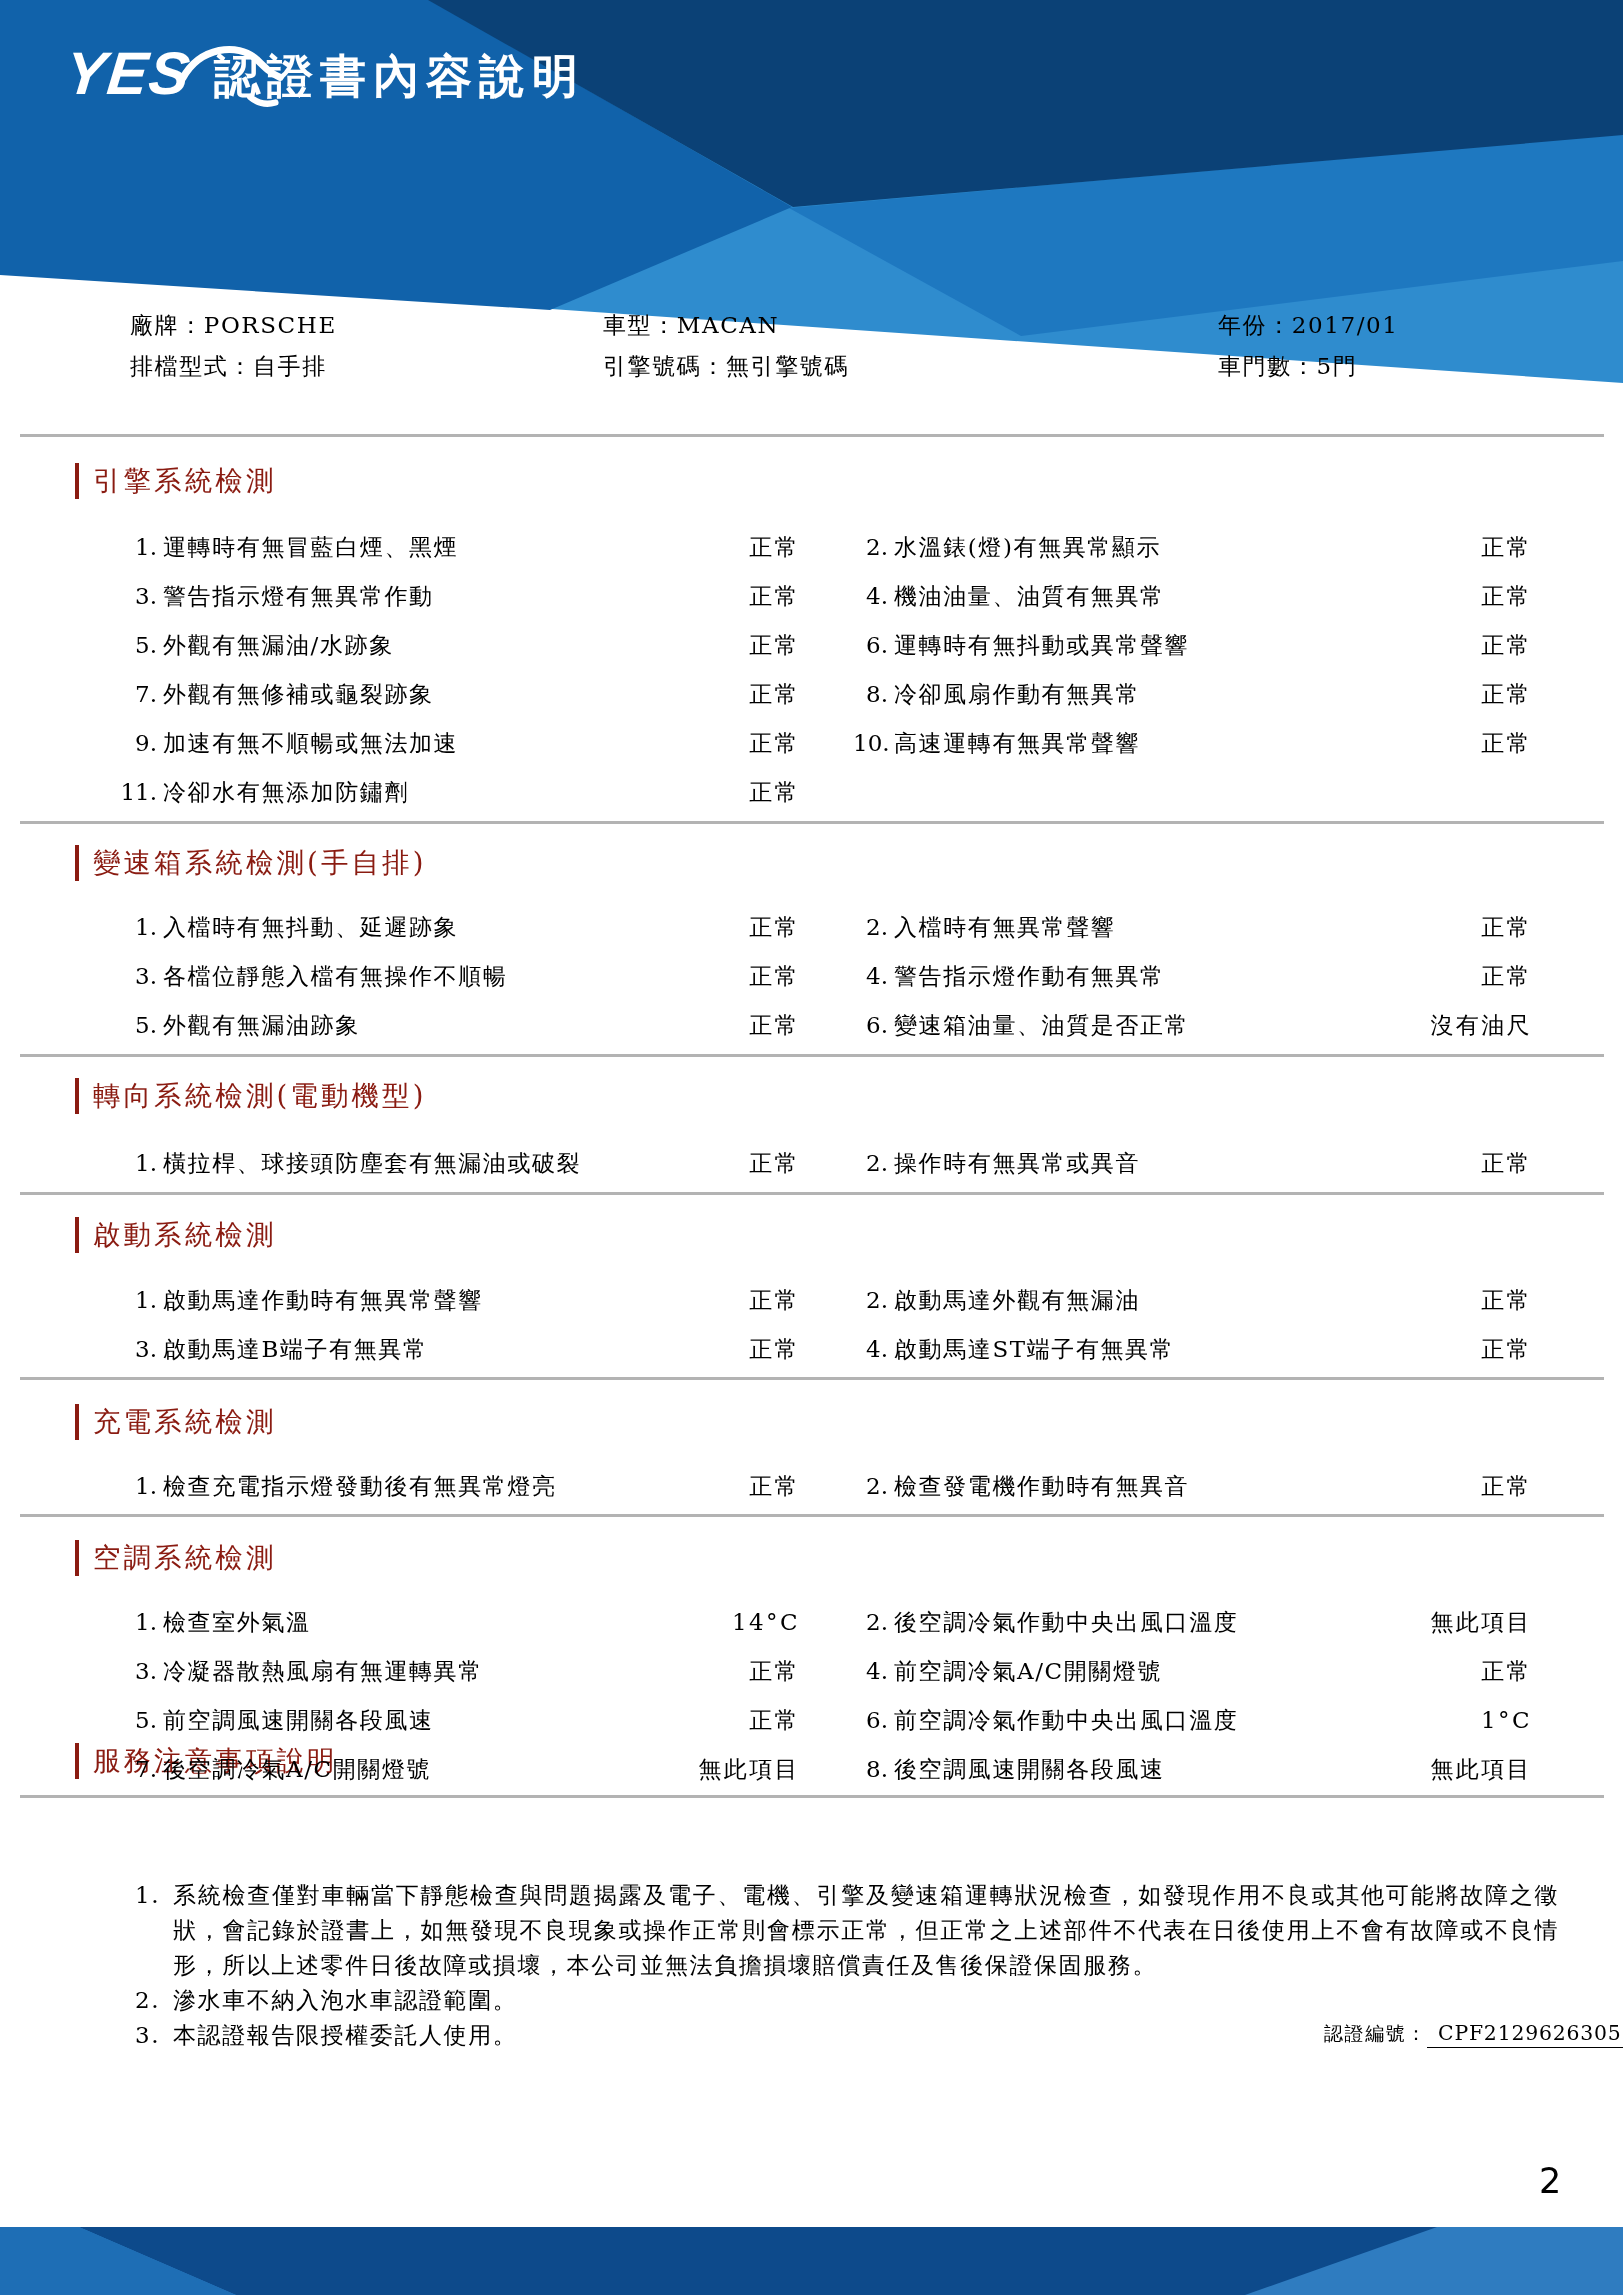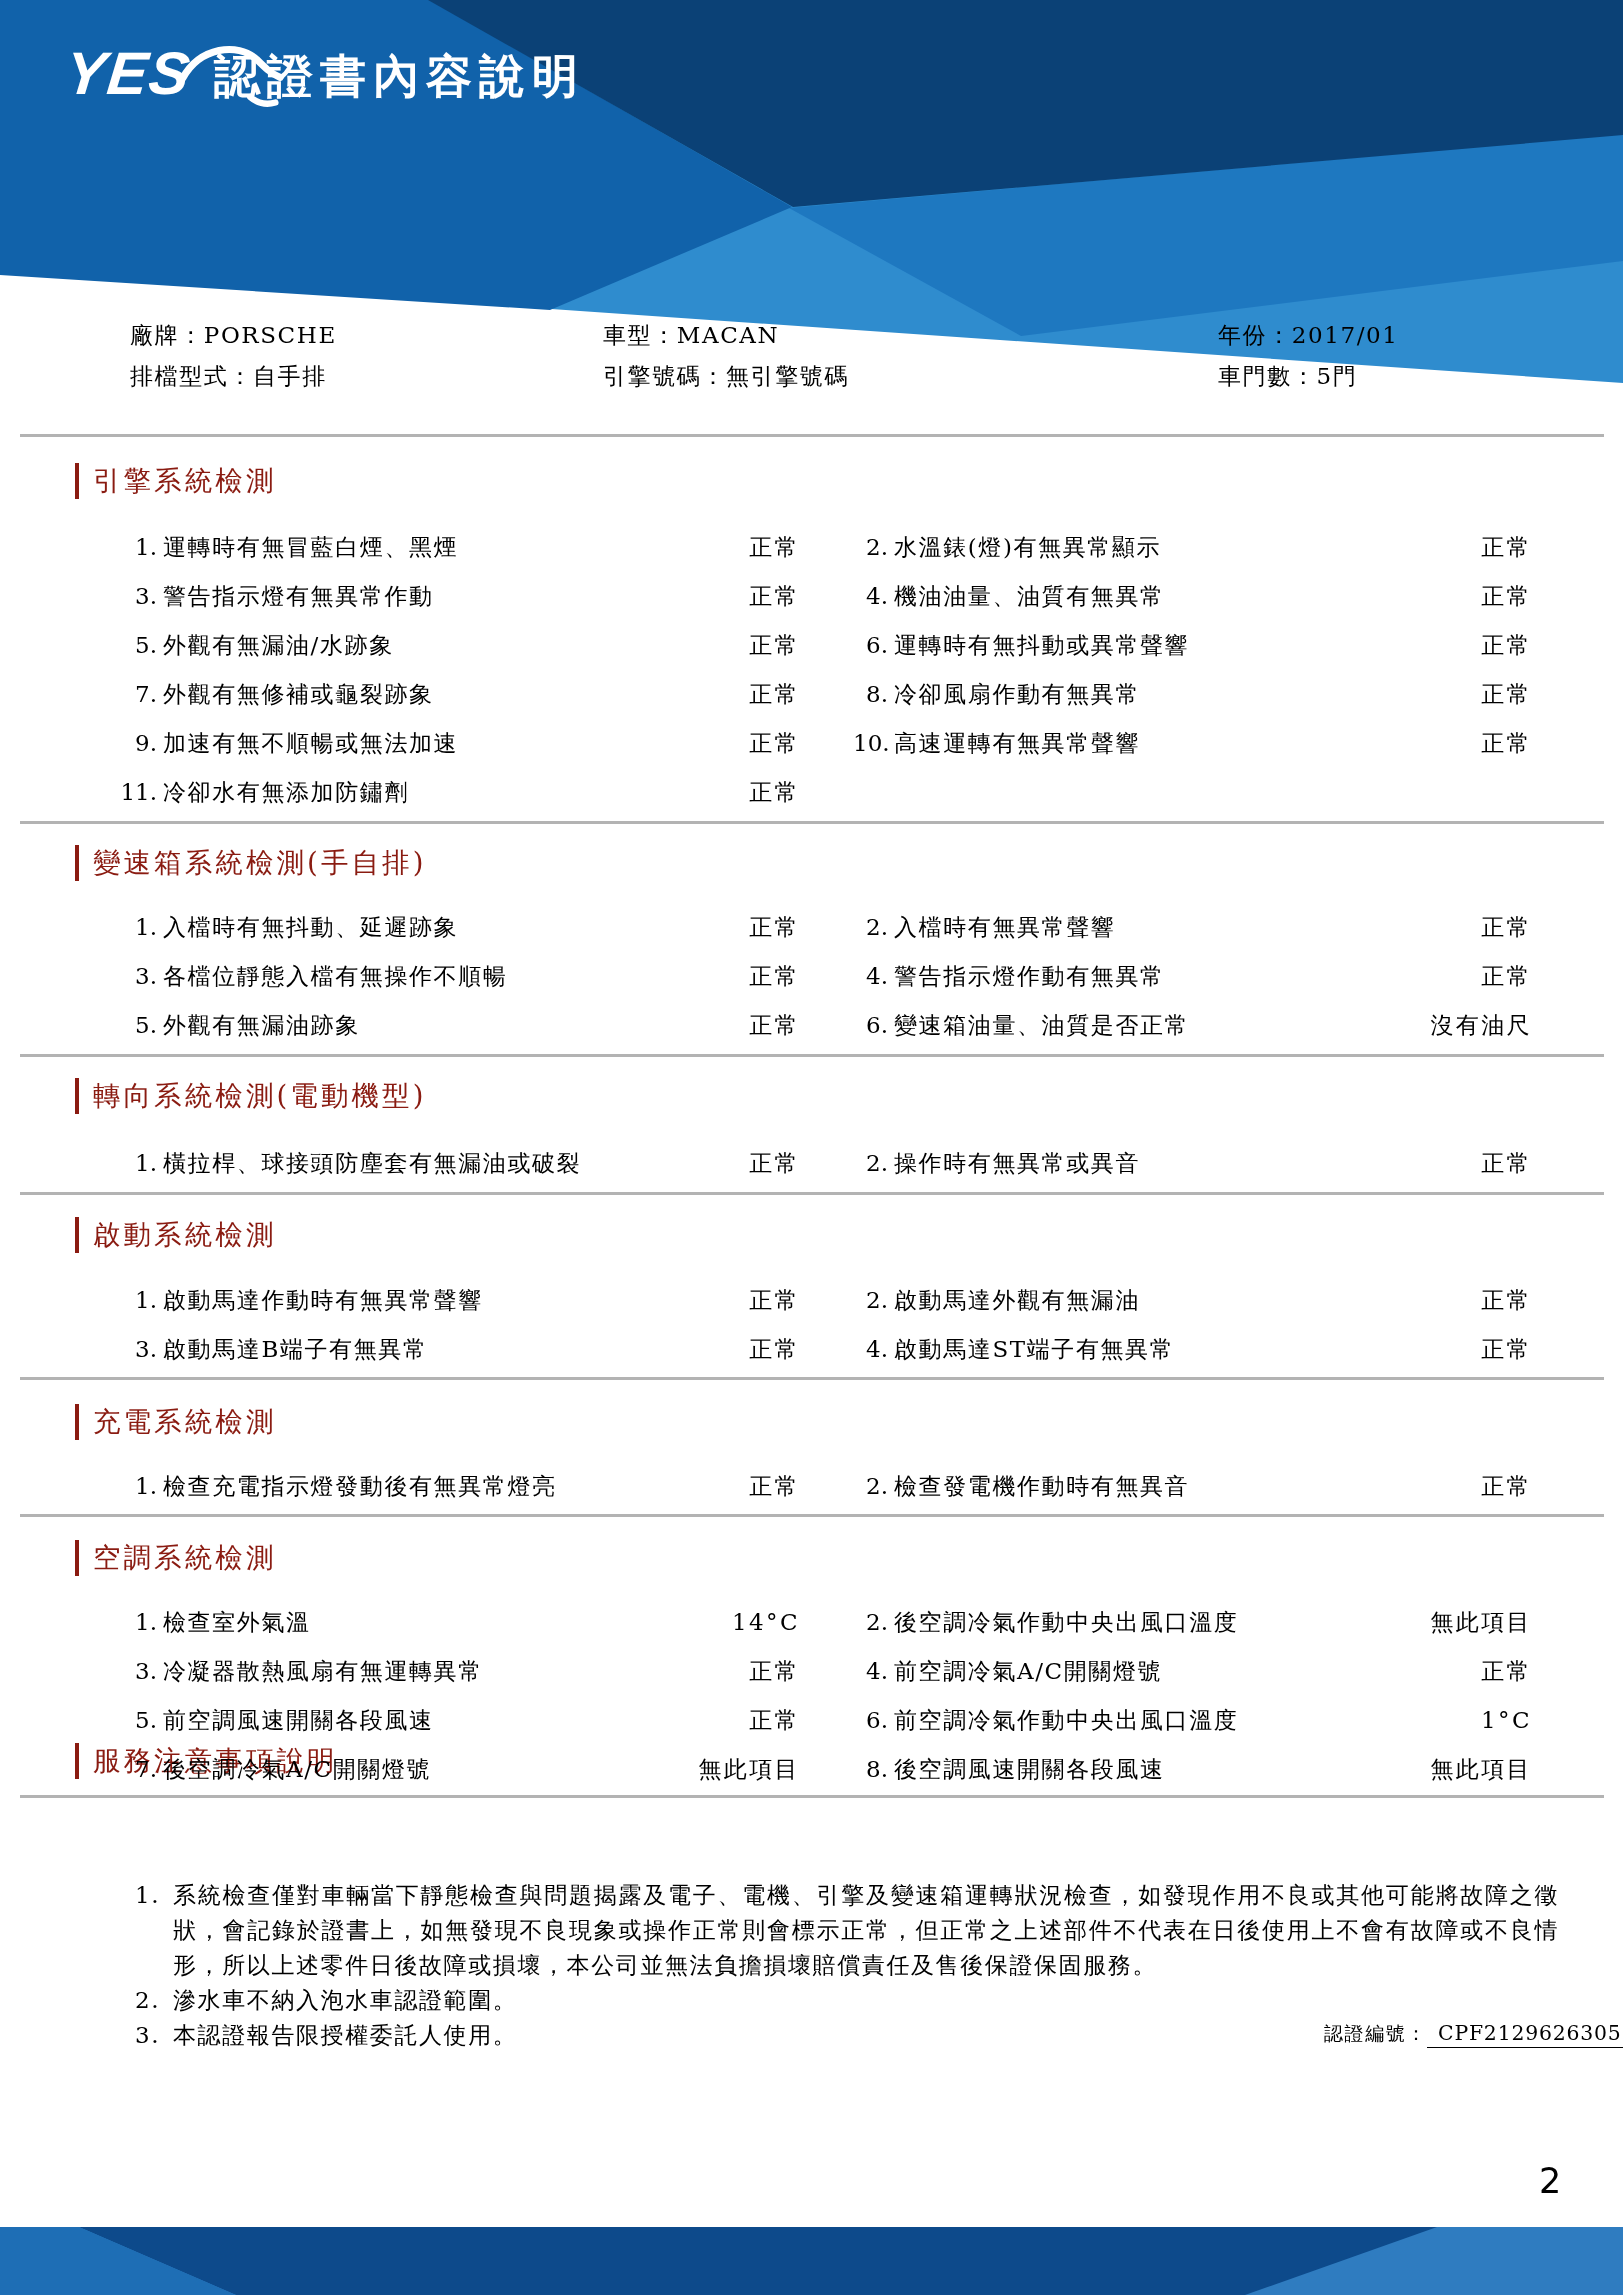--- a/index.html
+++ b/index.html
@@ -13,21 +13,21 @@
   .hp-med{background:#1162aa;clip-path:polygon(0 0,430px 0,792px 207px,550px 310px,0 275px);}
   .hp-dark{background:#0b4176;clip-path:polygon(428px 0,1623px 0,1623px 135px,793px 207px);}
   .logo{position:absolute;left:66px;top:36px;width:181px;height:86px;color:#fff;}
   .logo-text{position:absolute;left:0;top:3.1px;font-family:"Liberation Sans",sans-serif;
              font-weight:bold;font-style:italic;font-size:60px;letter-spacing:1.6px;transform:skewX(-6deg);}
   .logo-car{position:absolute;left:112px;top:-1.6px;}
   .header-title{position:absolute;left:214px;top:46px;font-family:"Liberation Sans",sans-serif;
                 font-weight:bold;font-size:46px;letter-spacing:7px;color:#fff;}
   
   .info{position:absolute;left:130px;top:310px;width:1476px;font-size:23px;letter-spacing:1.6px;}
-  .info-row{display:flex;height:41px;align-items:flex-end;}
+  .info-row{display:flex;height:41px;align-items:flex-start;}
   .info-cell{white-space:nowrap;}
   .info-c1{width:473px;}
   .info-c2{width:615px;}
   .info-c3{flex:1;}
   
   .rule{position:absolute;left:19.6px;width:1584px;height:3.1px;background:#b3b3b3;}
   
   .sec-h{position:absolute;left:75px;display:flex;align-items:center;color:#8a1b11;
          font-size:27.5px;letter-spacing:3.1px;height:38px;}
   .sec-bar{width:3.9px;height:36px;background:#8a1b11;margin-right:14px;}

